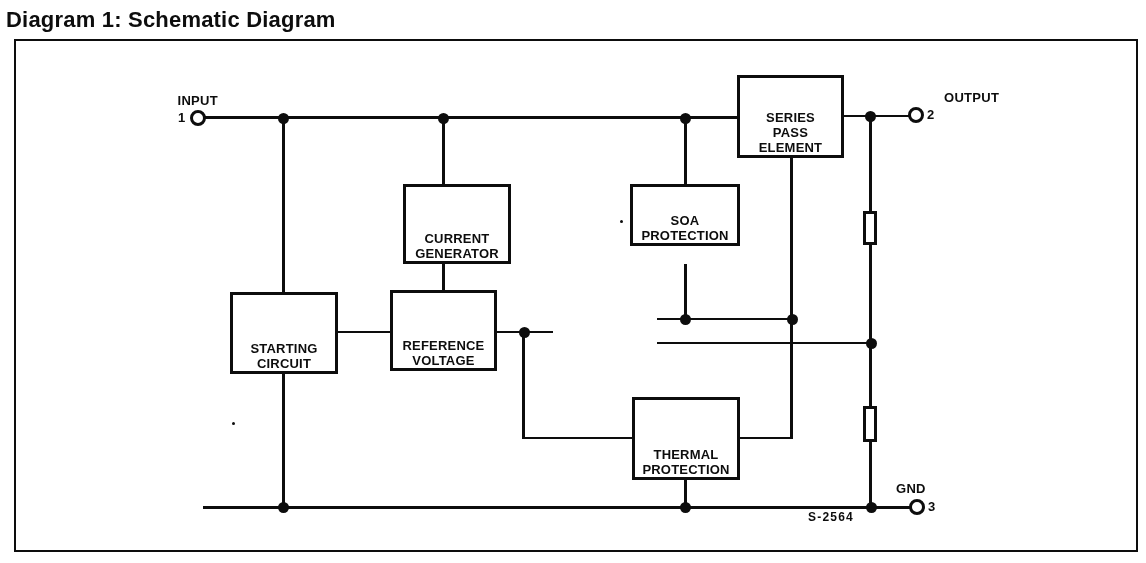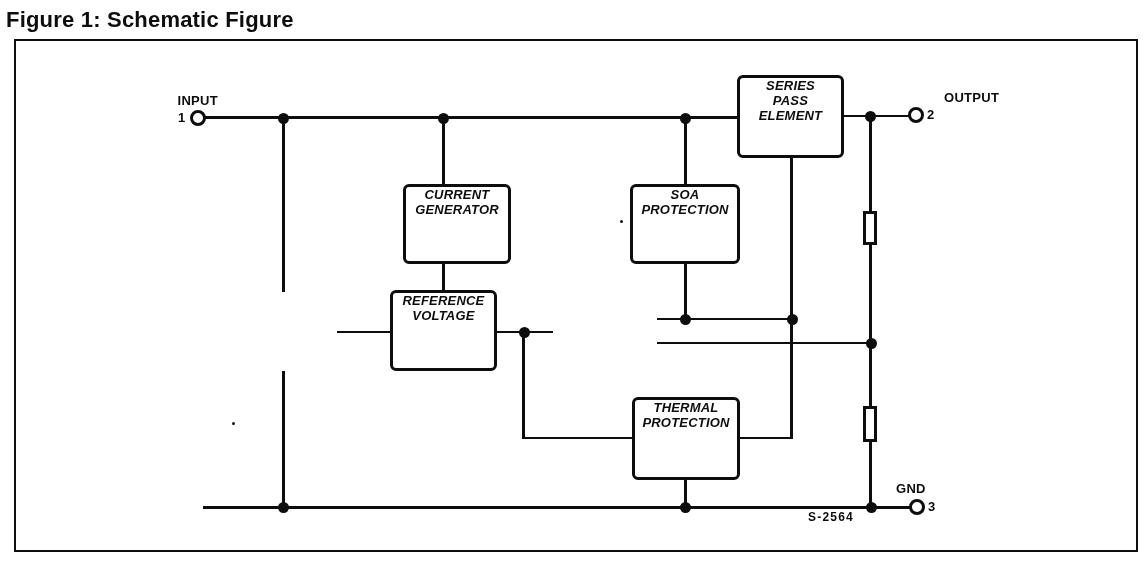--- a/index.html
+++ b/index.html
@@ -39,28 +39,27 @@
     background: transparent;
   }
   .wire {
     position: absolute;
     background: #0d0d0d;
     z-index: 1;
   }
   .block {
     position: absolute;
     border: 3.5px solid #0d0d0d;
-    border-radius: 6px;
+    border-radius: 0;
     background: #ffffff;
     box-sizing: border-box;
     display: flex;
-    align-items: flex-start;
+    align-items: flex-end;
     justify-content: center;
     z-index: 2;
-    font-style: italic;
   }
   .block span {
     font-size: 13px;
     font-weight: bold;
     line-height: 15px;
     letter-spacing: 0.2px;
     text-align: center;
     white-space: pre-line;
   }
   .dot {
@@ -119,21 +118,21 @@
     background: #0d0d0d;
     border-radius: 50%;
     z-index: 1;
   }
 </style>
 </head>
 <body>
 
 <div class="canvas">
 
-  <div class="figure-title">Figure 1: Schematic Figure</div>
+  <div class="figure-title">Diagram 1: Schematic Diagram</div>
 
   <div class="frame"></div>
 
   <div class="wire" style="left:204px; top:116px; width:534px; height:2.5px;"></div>
 
   <div class="wire" style="left:842px; top:114.5px; width:68px; height:2.5px;"></div>
 
   <div class="wire" style="left:282px; top:117px; width:2.5px; height:175px;"></div>
 
   <div class="wire" style="left:282px; top:371px; width:2.5px; height:137px;"></div>
@@ -170,23 +169,27 @@
 
   <div class="block" style="left:737px; top:75px; width:107px; height:83px;">
     <span>SERIES
 PASS
 ELEMENT</span>
   </div>
   <div class="block" style="left:403px; top:184px; width:108px; height:80px;">
     <span>CURRENT
 GENERATOR</span>
   </div>
-  <div class="block" style="left:630px; top:184px; width:110px; height:80px;">
+  <div class="block" style="left:630px; top:184px; width:110px; height:62px;">
     <span>SOA
 PROTECTION</span>
+  </div>
+  <div class="block" style="left:230px; top:292px; width:108px; height:82px;">
+    <span>STARTING
+CIRCUIT</span>
   </div>
   <div class="block" style="left:390px; top:290px; width:107px; height:81px;">
     <span>REFERENCE
 VOLTAGE</span>
   </div>
   <div class="block" style="left:632px; top:397px; width:108px; height:83px;">
     <span>THERMAL
 PROTECTION</span>
   </div>
 

